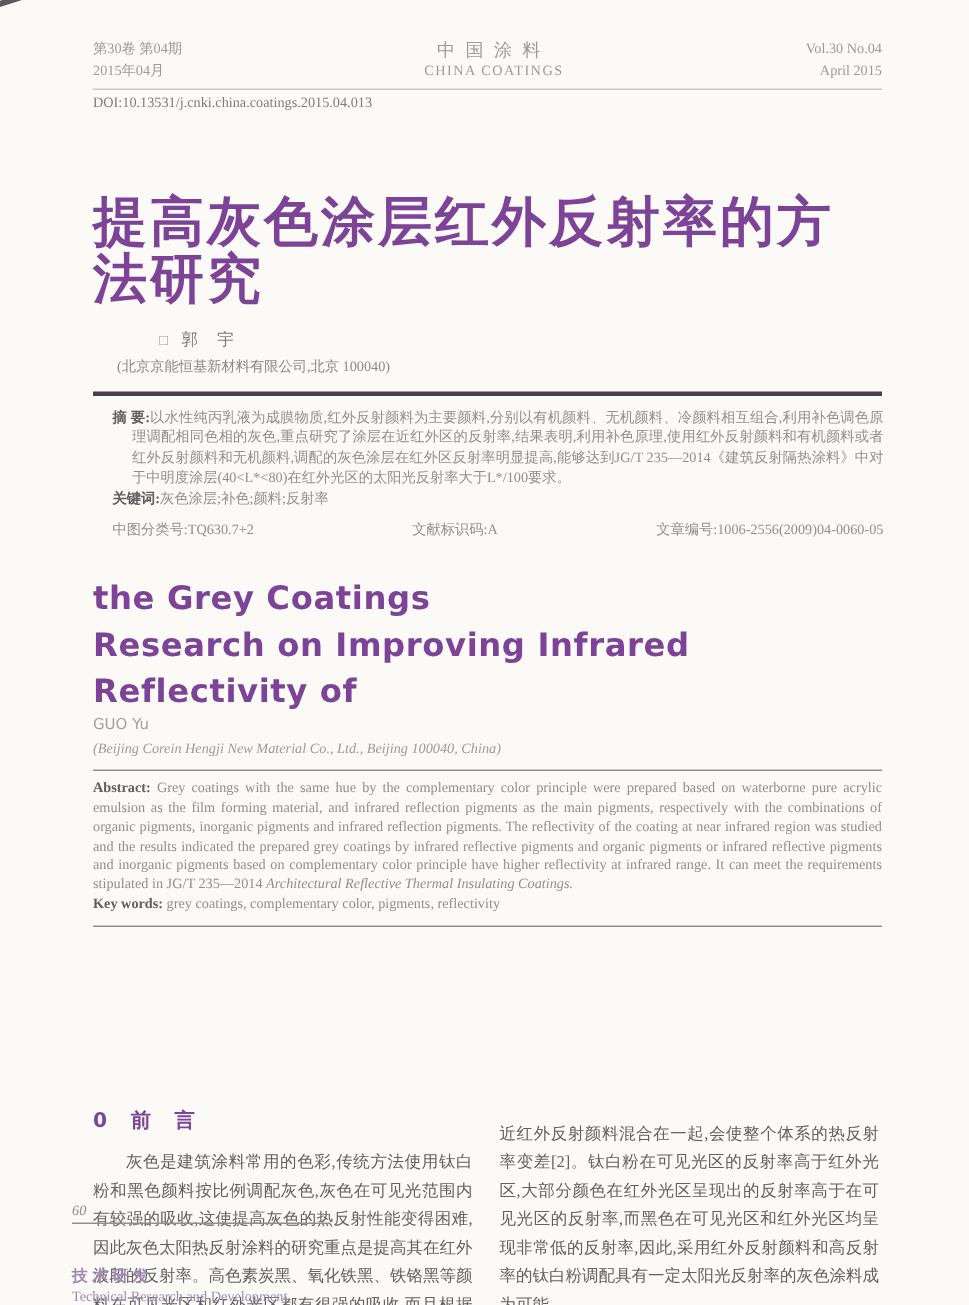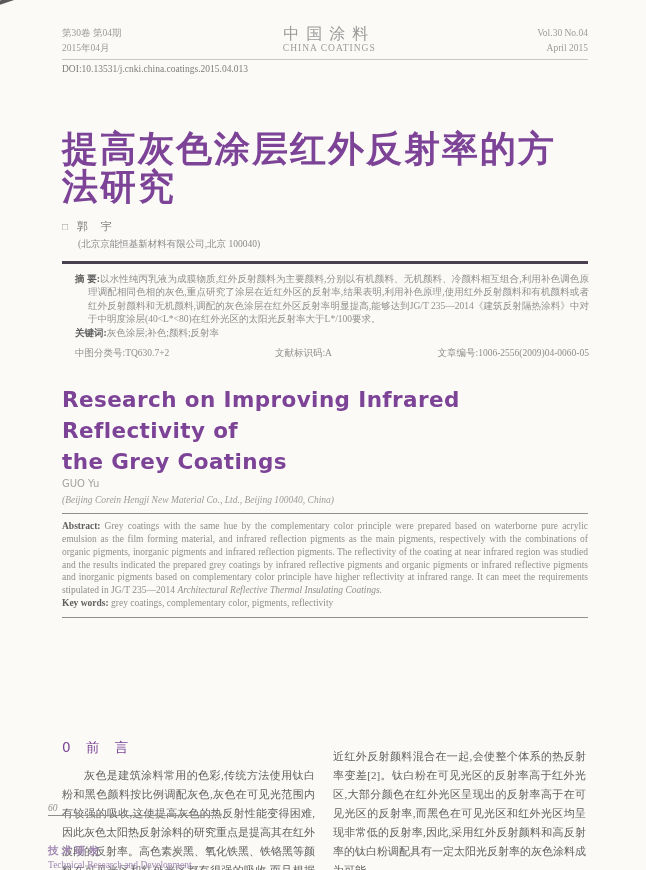--- a/index.html
+++ b/index.html
@@ -17,27 +17,27 @@
     font-family:"Liberation Serif","DejaVu Serif",serif;
     color:var(--text);
     position:relative;
     overflow:hidden;
   }
   .artifact{position:absolute;top:-1px;left:-4px;width:18px;height:4px;background:#5a5a5a;transform:rotate(-18deg);}
   .page{padding:26px 58px 0 62px;position:relative;}
   
   .jheader{display:flex;justify-content:space-between;font-size:9.5px;line-height:15px;color:#9b9b9b;font-family:"Liberation Serif",serif;}
   .jheader .c{text-align:center;letter-spacing:1px;}
-  .jheader .c .cnname{letter-spacing:7px;font-size:16px;}
+  .jheader .c .cnname{letter-spacing:7px;font-size:12px;}
   .jheader .r{text-align:right;}
   .header-rule{border:none;border-top:1px solid #c8c8c8;margin:3px 0 0;}
   .doi{font-size:9.5px;color:#7d7d7d;margin-top:4px;}
   
   .title-cn{margin:56px 0 0;font-family:"DejaVu Sans","Liberation Sans",sans-serif;font-weight:bold;font-size:36px;line-height:38px;letter-spacing:2px;color:var(--accent);}
-  .author-row{margin-top:13px;font-size:11px;color:#7a7a7a;}
+  .author-row{margin-top:13px;font-size:11px;color:#7a7a7a;margin-left:44px;}
   .author-row .marker{color:#9a9a9a;margin-right:9px;font-size:10px;}
   .author-row .name{letter-spacing:5px;}
   .affil-cn{margin:4px 0 0 16px;font-size:9.5px;color:#898989;}
   .thick-rule{height:2.5px;background:var(--rule-dark);margin-top:10px;}
   
   .abstract-block{margin:9px 0 0 13px;width:514px;font-size:9.5px;line-height:13.6px;color:var(--text-light);text-align:justify;}
   .abstract-block p{margin:0;padding-left:13px;text-indent:-13px;}
   .label-cn{color:#5e5e5e;font-weight:bold;}
   .kw-line{margin-top:2px;}
   .meta-row{display:flex;justify-content:space-between;margin:7px 0 0 13px;width:514px;font-size:9.5px;color:var(--text-light);}
@@ -46,21 +46,21 @@
   .author-en{margin-top:1px;font-size:10px;color:#a2a2a2;font-family:"DejaVu Sans","Liberation Sans",sans-serif;}
   .affil-en{margin-top:6px;font-size:9.5px;font-style:italic;color:#9b9b9b;}
   .thin-rule{border:none;border-top:1px solid #909090;margin:8px 0 0;}
   .abstract-en{margin-top:6px;font-size:9.5px;line-height:12.7px;color:var(--text-light);text-align:justify;}
   .abstract-en p{margin:0;}
   .label-en{color:#5e5e5e;font-weight:bold;}
   .abstract-en .ital{font-style:italic;}
   
   .columns{display:flex;gap:18px;margin-top:120px;}
   .col{width:253px;font-size:11px;line-height:19px;color:#616161;text-align:justify;}
-  .section-heading{margin:0 0 9px;font-family:"DejaVu Sans","Liberation Sans",sans-serif;font-weight:normal;font-size:13.5px;color:var(--accent);word-spacing:7px;letter-spacing:2px;}
+  .section-heading{margin:0 0 9px;font-family:"DejaVu Sans","Liberation Sans",sans-serif;font-weight:bold;font-size:13.5px;color:var(--accent);word-spacing:7px;letter-spacing:2px;}
   .col p{margin:0;}
   .col p.indent{text-indent:2em;}
   .col-right{padding-top:9px;}
   
   .pfooter{position:absolute;left:48px;top:803px;width:320px;}
   .page-num{font-style:italic;font-size:9.5px;color:#8f8f8f;}
   .footer-rule{width:172px;border:none;border-top:1px solid #8f8f8f;margin:2px 0 4px;}
   .footer-cn{font-family:"DejaVu Sans","Liberation Sans",sans-serif;font-weight:bold;font-size:10.5px;letter-spacing:3px;color:var(--accent-light);margin-top:28px;}
   .footer-en{margin-top:2px;font-size:9.5px;color:var(--accent-light);}
 </style>
@@ -105,22 +105,22 @@
     <p class="kw-line"><span class="label-cn">关键词:</span><span>灰色涂层;补色;颜料;反射率</span></p>
   </div>
 
   <div class="meta-row">
     <span>中图分类号:TQ630.7+2</span>
     <span>文献标识码:A</span>
     <span>文章编号:1006-2556(2009)04-0060-05</span>
   </div>
 
   <h2 class="title-en">
+    <div>the Grey Coatings</div>
     <div>Research on Improving Infrared Reflectivity of</div>
-    <div>the Grey Coatings</div>
   </h2>
 
   <div class="author-en">GUO Yu</div>
 
   <div class="affil-en">(Beijing Corein Hengji New Material Co., Ltd., Beijing 100040, China)</div>
 
   <hr class="thin-rule">
 
   <div class="abstract-en">
     <p><span class="label-en">Abstract:</span> <span>Grey coatings with the same hue by the complementary color principle were prepared based on waterborne pure acrylic emulsion as the film forming material, and infrared reflection pigments as the main pigments, respectively with the combinations of organic pigments, inorganic pigments and infrared reflection pigments. The reflectivity of the coating at near infrared region was studied and the results indicated the prepared grey coatings by infrared reflective pigments and organic pigments or infrared reflective pigments and inorganic pigments based on complementary color principle have higher reflectivity at infrared range. It can meet the requirements stipulated in JG/T 235—2014 </span><span class="ital">Architectural Reflective Thermal Insulating Coatings.</span></p>

